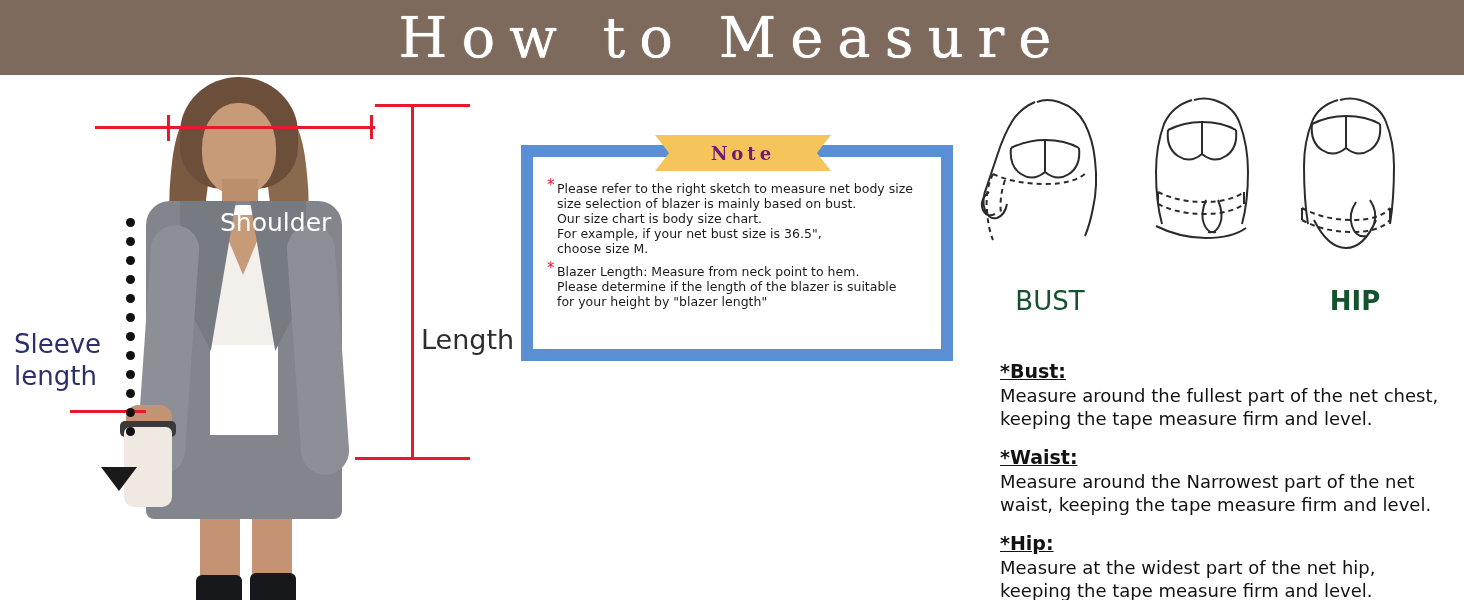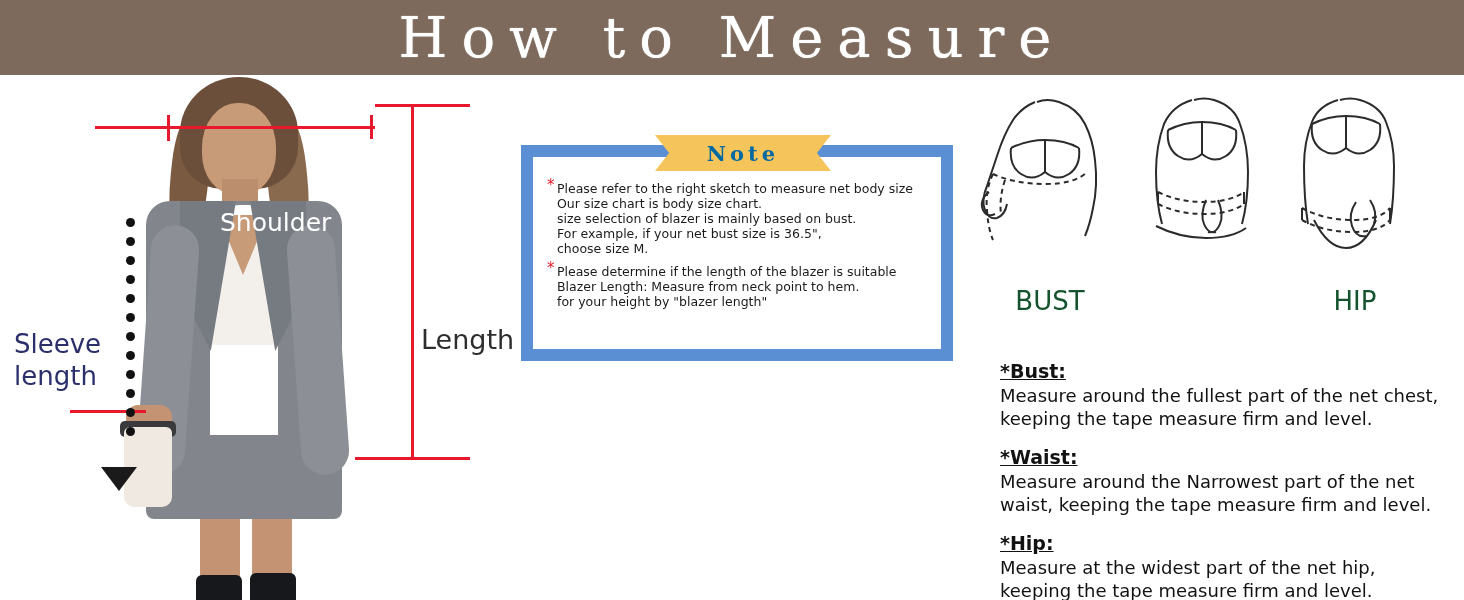--- a/index.html
+++ b/index.html
@@ -291,23 +291,23 @@
     background: #f5c45a;
     clip-path: polygon(0 0, 100% 0, 92% 50%, 100% 100%, 0 100%, 8% 50%);
     display: flex;
     align-items: center;
     justify-content: center;
     z-index: 5;
   }
   .note-ribbon span {
     font-family: "DejaVu Serif", serif;
     font-weight: bold;
-    font-size: 21px;
+    font-size: 18px;
     letter-spacing: 4px;
-    color: #0369a1;
+    color: #701a75;
   }
   .note-block {
     position: relative;
     font-size: 12.5px;
     line-height: 15px;
     color: #1b1b1b;
     padding-left: 10px;
     margin-bottom: 8px;
   }
   .note-star {
@@ -335,21 +335,21 @@
   .sketch-label {
     position: absolute;
     bottom: 0;
     width: 100%;
     text-align: center;
     font-size: 26px;
     color: #14532d;
   }
   .s1 { left: 0px; }
   .s2 { left: 155px; }
-  .s3 { left: 305px; }
+  .s3 { left: 305px; font-weight: bold; }
 
   
   .measure-text {
     position: absolute;
     left: 1000px; top: 360px;
     width: 450px;
     color: #121212;
   }
   .mt-head {
     font-size: 19px;
@@ -430,30 +430,30 @@
       <span>length</span>
     </div>
   </div>
 
   <div class="note-panel">
     <div class="note-inner">
 
       <div class="note-block">
         <span class="note-star">*</span>
         <span class="note-line">Please refer to the right sketch to measure net body size</span>
+        <span class="note-line">size selection of blazer is mainly based on bust.</span>
         <span class="note-line">Our size chart is body size chart.</span>
-        <span class="note-line">size selection of blazer is mainly based on bust.</span>
         <span class="note-line">For example, if your net bust size is 36.5",</span>
         <span class="note-line">choose size M.</span>
       </div>
 
       <div class="note-block">
         <span class="note-star">*</span>
+        <span class="note-line">Blazer Length: Measure from neck point to hem.</span>
         <span class="note-line">Please determine if the length of the blazer is suitable</span>
-        <span class="note-line">Blazer Length: Measure from neck point to hem.</span>
         <span class="note-line">for your height by "blazer length"</span>
       </div>
 
     </div>
   </div>
   <div class="note-ribbon">
     <span>Note</span>
   </div>
 
   <div class="sketches">

